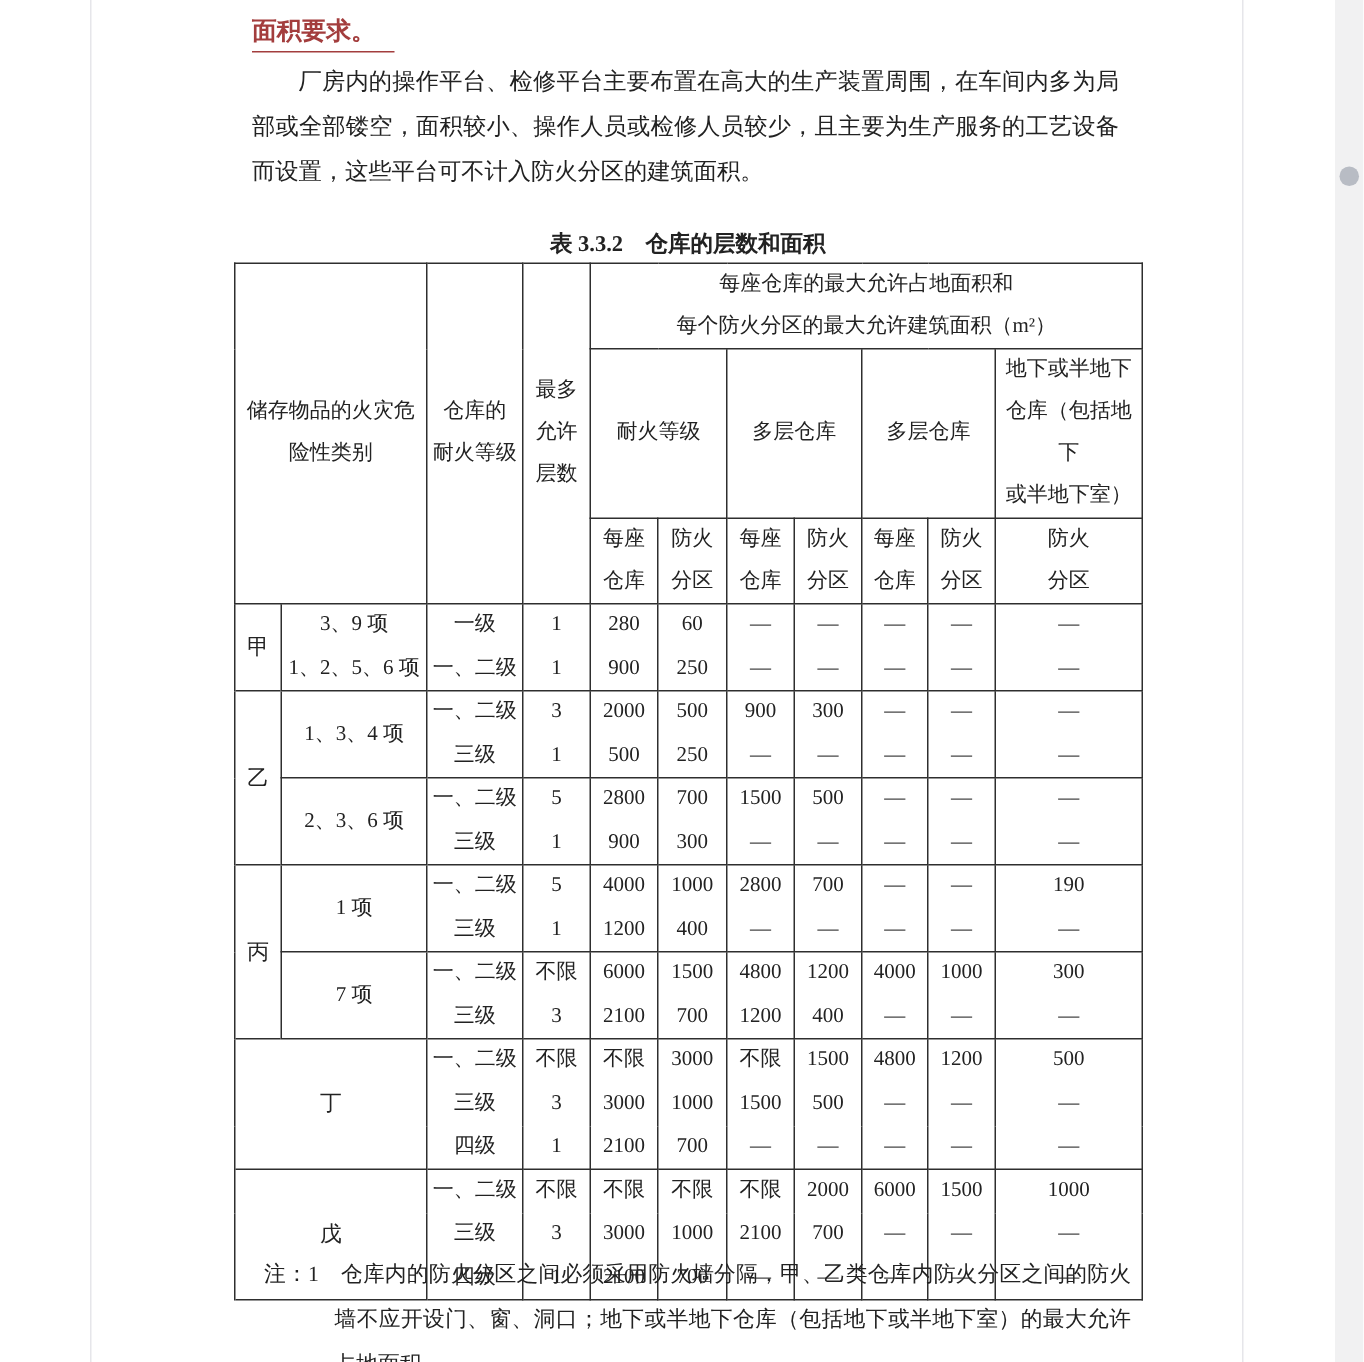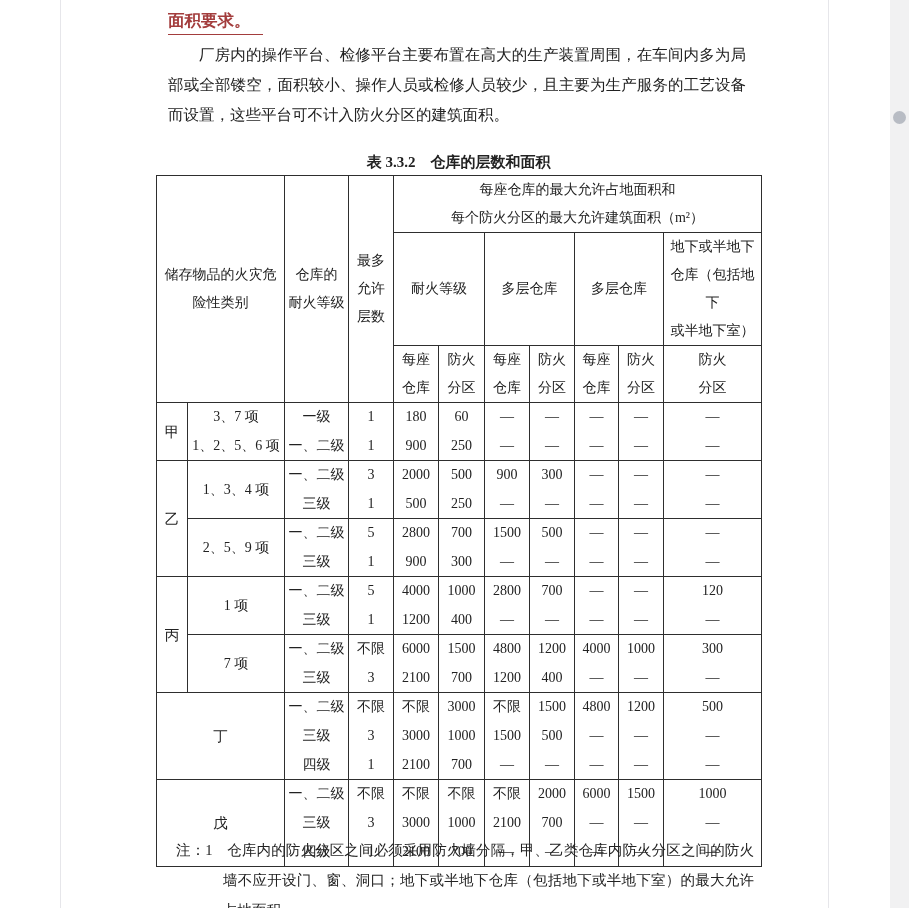--- a/index.html
+++ b/index.html
@@ -125,24 +125,24 @@
 仓库</th>
         <th>防火
 分区</th>
         <th>防火
 分区</th>
       </tr>
     </thead>
     <tbody>
         <tr class="nb">
           <td rowspan="2" class="cat">甲</td>
-          <td>3、7 项</td>
+          <td>3、9 项</td>
           <td>一级</td>
           <td>1</td>
-          <td>180</td>
+          <td>280</td>
           <td>60</td>
           <td>—</td>
           <td>—</td>
           <td>—</td>
           <td>—</td>
           <td>—</td>
         </tr>
         <tr class="sub-end nt">
           <td>1、2、5、6 项</td>
           <td>一、二级</td>
@@ -173,21 +173,21 @@
           <td>1</td>
           <td>500</td>
           <td>250</td>
           <td>—</td>
           <td>—</td>
           <td>—</td>
           <td>—</td>
           <td>—</td>
         </tr>
         <tr class="nb">
-          <td rowspan="2">2、5、9 项</td>
+          <td rowspan="2">2、3、6 项</td>
           <td>一、二级</td>
           <td>5</td>
           <td>2800</td>
           <td>700</td>
           <td>1500</td>
           <td>500</td>
           <td>—</td>
           <td>—</td>
           <td>—</td>
         </tr>
@@ -206,21 +206,21 @@
           <td rowspan="4" class="cat">丙</td>
           <td rowspan="2">1 项</td>
           <td>一、二级</td>
           <td>5</td>
           <td>4000</td>
           <td>1000</td>
           <td>2800</td>
           <td>700</td>
           <td>—</td>
           <td>—</td>
-          <td>120</td>
+          <td>190</td>
         </tr>
         <tr class="sub-end nt">
           <td>三级</td>
           <td>1</td>
           <td>1200</td>
           <td>400</td>
           <td>—</td>
           <td>—</td>
           <td>—</td>
           <td>—</td>

